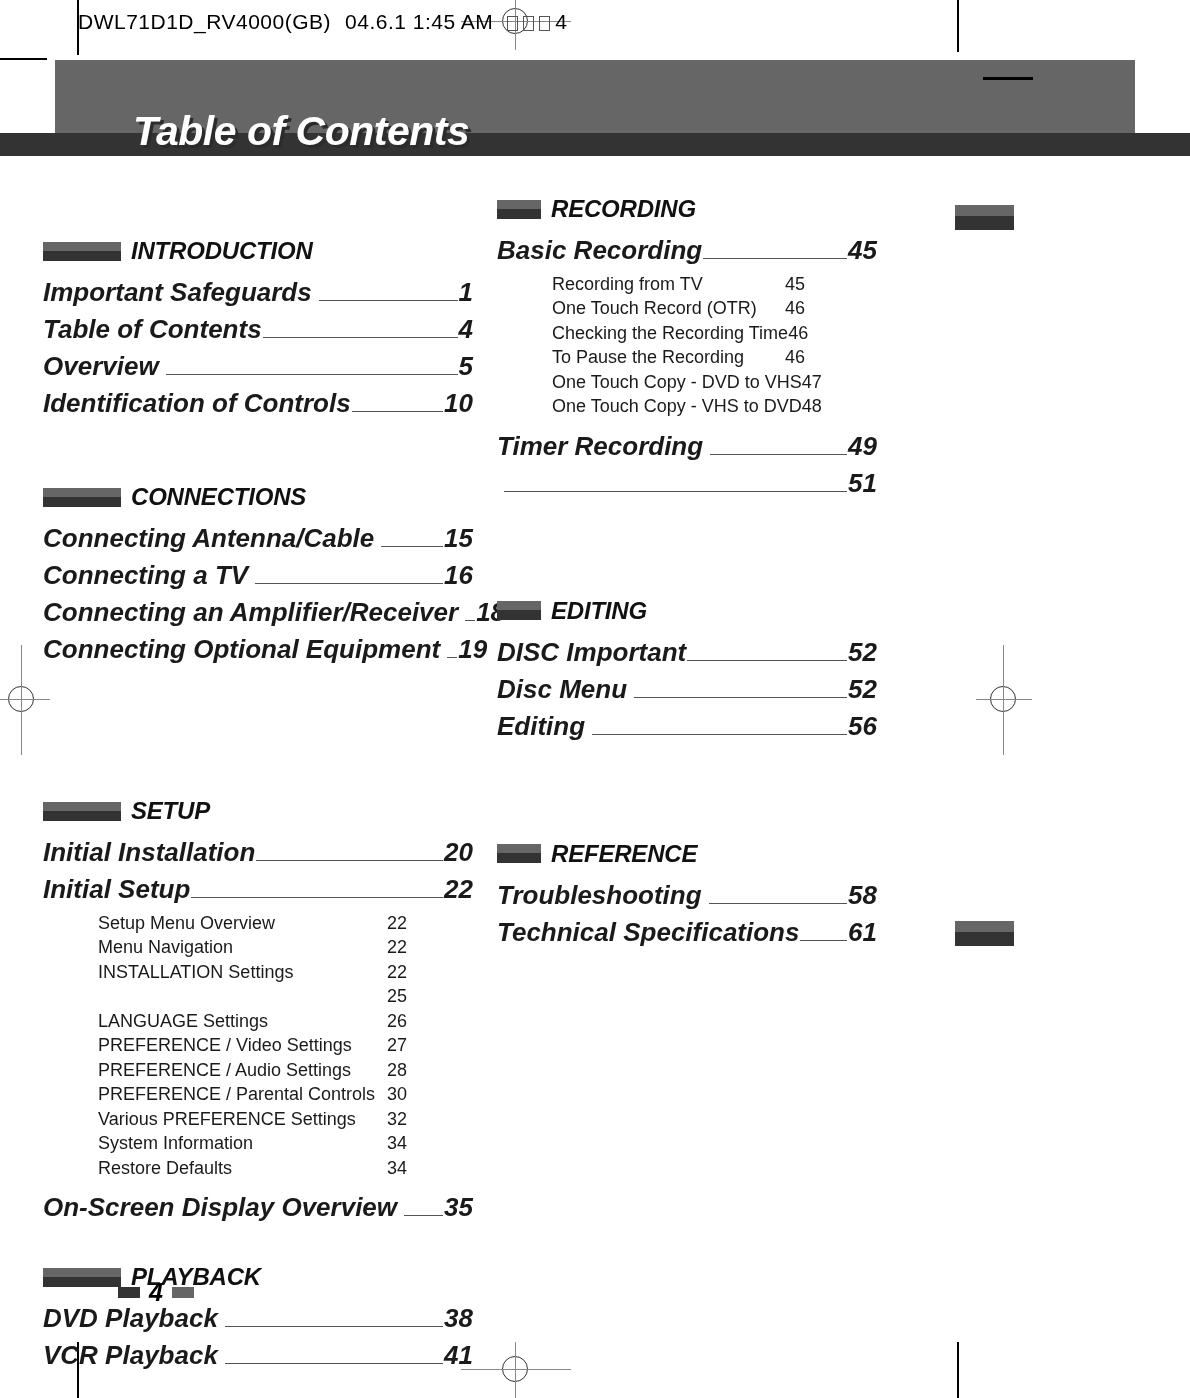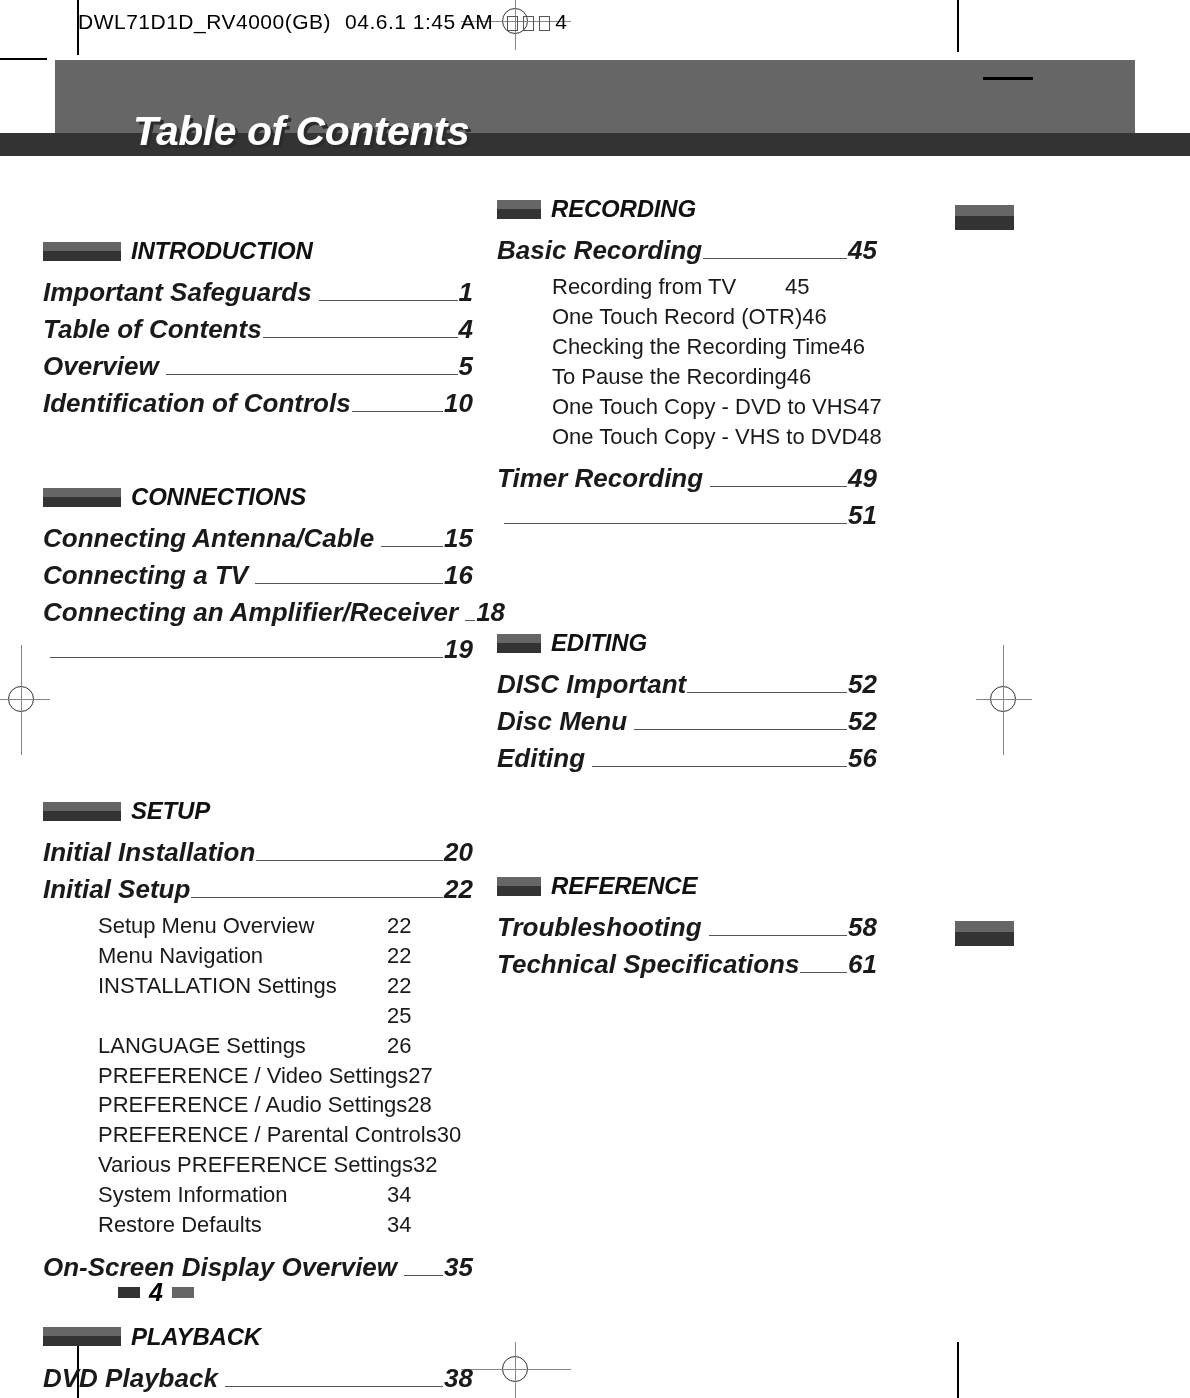--- a/index.html
+++ b/index.html
@@ -186,21 +186,21 @@
   .entry.gap-leader .e-leader { margin-left: 7px; }
   .entry .e-page { flex: 0 0 auto; }
 
   
   .sub-list {
     margin-top: 2px;
     margin-bottom: 10px;
   }
   .sub {
     display: flex;
-    font-size: 22px;
+    font-size: 18px;
     font-weight: normal;
     font-style: normal;
     color: #1a1a1a;
     line-height: 1.36;
     white-space: nowrap;
   }
   .sub .s-label {
     flex: 0 0 auto;
     padding-left: 55px;
   }
@@ -341,20 +341,21 @@
       <span class="e-label">Connecting a TV</span>
       <span class="e-leader"></span>
       <span class="e-page">16</span>
     </div>
     <div class="entry gap-leader">
       <span class="e-label">Connecting an Amplifier/Receiver</span>
       <span class="e-leader"></span>
       <span class="e-page">18</span>
     </div>
     <div class="entry gap-leader">
+      <span class="e-label">Connecting Optional Equipment</span>
       <span class="e-leader"></span>
       <span class="e-page">19</span>
     </div>
   </div>
 
   <div class="spacer-xl"></div>
 
   <div class="section-head">
     <div class="marker">
       <div class="m-top"></div>
@@ -434,20 +435,25 @@
       <div class="m-top"></div>
       <div class="m-bot"></div>
     </div>
     <div class="section-title">PLAYBACK</div>
   </div>
   <div class="entry-list">
     <div class="entry gap-leader">
       <span class="e-label">DVD Playback</span>
       <span class="e-leader"></span>
       <span class="e-page">38</span>
+    </div>
+    <div class="entry gap-leader">
+      <span class="e-label">VCR Playback</span>
+      <span class="e-leader"></span>
+      <span class="e-page">41</span>
     </div>
   </div>
 </div>
 
 <div class="col col-right">
 
   <div class="section-head">
     <div class="marker short">
       <div class="m-top"></div>
       <div class="m-bot"></div>

